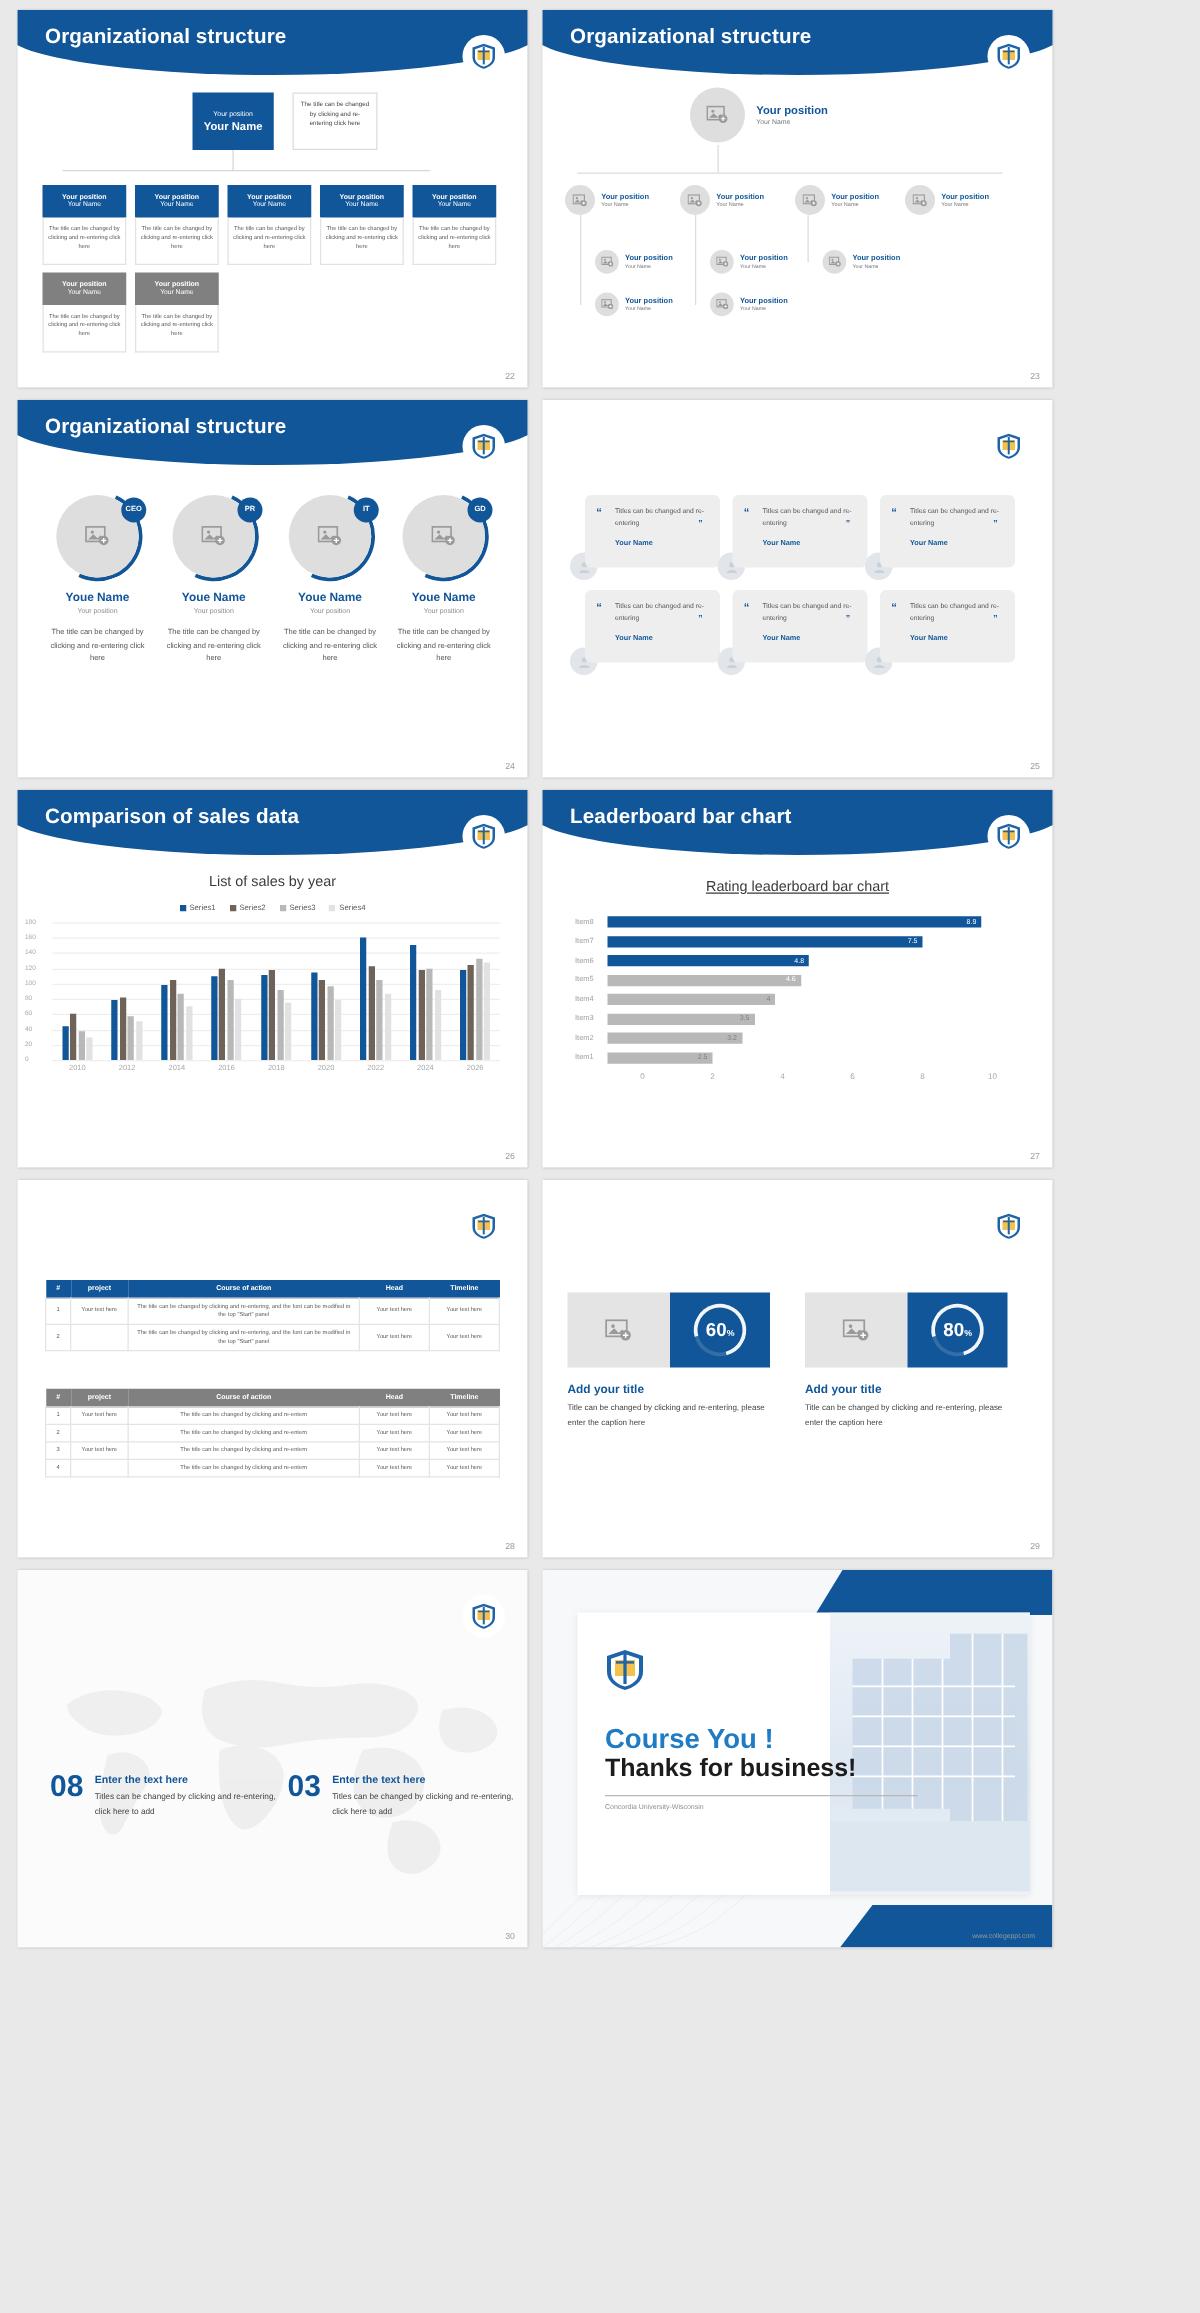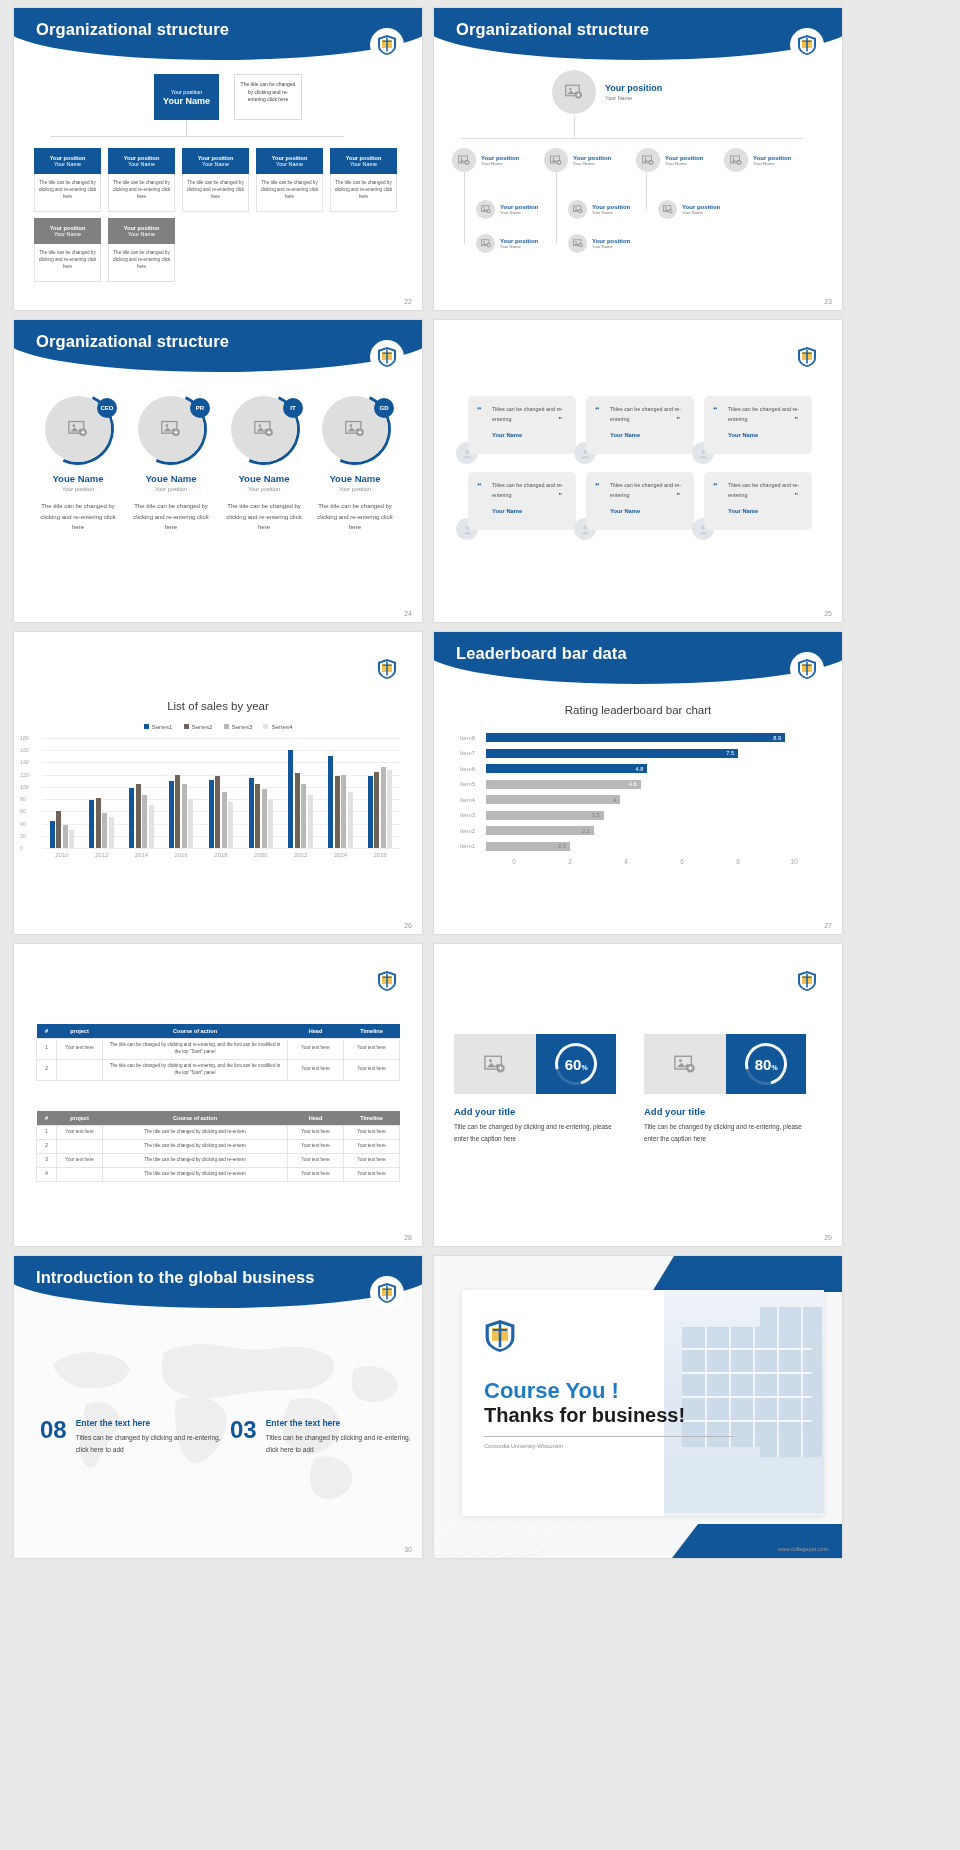--- a/index.html
+++ b/index.html
@@ -137,21 +137,21 @@
   .chart26 .plot { position: relative; margin: 8px 22px 0 28px; height: 110px; }
   .chart26 .ylab { position: absolute; left: -22px; font-size: 5.2px; color: #a8a8a8; transform: translateY(-50%); }
   .chart26 .gl { position: absolute; left: 0; right: 0; height: 1px; background: #eeeeee; }
   .chart26 .groups { position: absolute; inset: 0; display: flex; align-items: flex-end; }
   .chart26 .grp { flex: 1; display: flex; align-items: flex-end; justify-content: center; gap: 1.5px; height: 100%; }
   .chart26 .bar { width: 5px; }
   .chart26 .xax { display: flex; margin: 4px 22px 0 28px; }
   .chart26 .xax span { flex: 1; text-align: center; font-size: 6px; color: #a8a8a8; }
   
   .chart27 { position: absolute; left: 0; top: 56px; width: 408px; height: 240px; }
-  .chart27 .ttl { text-align: center; font-size: 11.5px; color: #3b3b3b; margin-top: 16px; }
+  .chart27 .ttl { text-align: center; font-size: 11.5px; color: #3b3b3b; margin-top: 16px; text-decoration: underline; }
   .chart27 .rows { margin: 14px 20px 0 26px; position: relative; }
   .chart27 .row { display: flex; align-items: center; height: 15.5px; }
   .chart27 .cat { width: 26px; font-size: 6px; color: #a0a0a0; text-align: left; }
   .chart27 .track { flex: 1; position: relative; height: 100%; display: flex; align-items: center; }
   .chart27 .bar27 { height: 9px; display: flex; align-items: center; justify-content: flex-end; padding-right: 4px; }
   .chart27 .bar27 b { font-size: 5.6px; font-weight: normal; }
   .chart27 .xax { display: flex; margin: 4px 20px 0 52px; }
   .chart27 .xax span { flex: 1; text-align: center; font-size: 6.5px; color: #a8a8a8; }
   
   .tbl { position: absolute; left: 22px; width: 364px; border-collapse: collapse; }
@@ -634,20 +634,24 @@
     <span class="q1">“</span>
     <div class="tx">Titles can be changed and re-entering</div>
     <span class="q2">”</span>
     <div class="nm">Your Name</div>
   </div>
 
   <div class="pg">25</div>
 </div>
 
 <div class="slide s26">
+  <div class="banner">
+    <div class="fill"></div>
+    <h2>Comparison of sales data</h2>
+  </div>
   <div class="crest">
     <svg viewBox="0 0 20 22">
           <path d="M10 1 L19 4 V12 C19 17 14 20 10 21 C6 20 1 17 1 12 V4 Z" fill="#1f63a8"></path>
           <path d="M10 3 L17 5.4 V12 C17 16 13.5 18.4 10 19.3 C6.5 18.4 3 16 3 12 V5.4 Z" fill="#fff"></path>
           <rect x="5" y="6" width="10" height="8" fill="#f2c14e"></rect>
           <rect x="9.2" y="3.5" width="1.6" height="14" fill="#1f63a8"></rect>
           <rect x="5.5" y="6.6" width="9" height="1.2" fill="#1f63a8"></rect>
         </svg>
   </div>
 
@@ -760,21 +764,21 @@
           <span>2024</span>
           <span>2026</span>
         </div>
   </div>
   <div class="pg">26</div>
 </div>
 
 <div class="slide s27">
   <div class="banner">
     <div class="fill"></div>
-    <h2>Leaderboard bar data</h2>
+    <h2>Leaderboard bar chart</h2>
   </div>
   <div class="crest">
     <svg viewBox="0 0 20 22">
           <path d="M10 1 L19 4 V12 C19 17 14 20 10 21 C6 20 1 17 1 12 V4 Z" fill="#1f63a8"></path>
           <path d="M10 3 L17 5.4 V12 C17 16 13.5 18.4 10 19.3 C6.5 18.4 3 16 3 12 V5.4 Z" fill="#fff"></path>
           <rect x="5" y="6" width="10" height="8" fill="#f2c14e"></rect>
           <rect x="9.2" y="3.5" width="1.6" height="14" fill="#1f63a8"></rect>
           <rect x="5.5" y="6.6" width="9" height="1.2" fill="#1f63a8"></rect>
         </svg>
   </div>
@@ -989,24 +993,20 @@
   </div>
   <div class="cap" style="left:210px;top:162px">
     <h4>Add your title</h4>
     <p>Title can be changed by clicking and re-entering, please enter the caption here</p>
   </div>
 
   <div class="pg">29</div>
 </div>
 
 <div class="slide s30">
-  <div class="banner">
-    <div class="fill"></div>
-    <h2>Introduction to the global business</h2>
-  </div>
   <div class="crest">
     <svg viewBox="0 0 20 22">
           <path d="M10 1 L19 4 V12 C19 17 14 20 10 21 C6 20 1 17 1 12 V4 Z" fill="#1f63a8"></path>
           <path d="M10 3 L17 5.4 V12 C17 16 13.5 18.4 10 19.3 C6.5 18.4 3 16 3 12 V5.4 Z" fill="#fff"></path>
           <rect x="5" y="6" width="10" height="8" fill="#f2c14e"></rect>
           <rect x="9.2" y="3.5" width="1.6" height="14" fill="#1f63a8"></rect>
           <rect x="5.5" y="6.6" width="9" height="1.2" fill="#1f63a8"></rect>
         </svg>
   </div>
   <svg class="map" viewBox="0 0 408 250">

